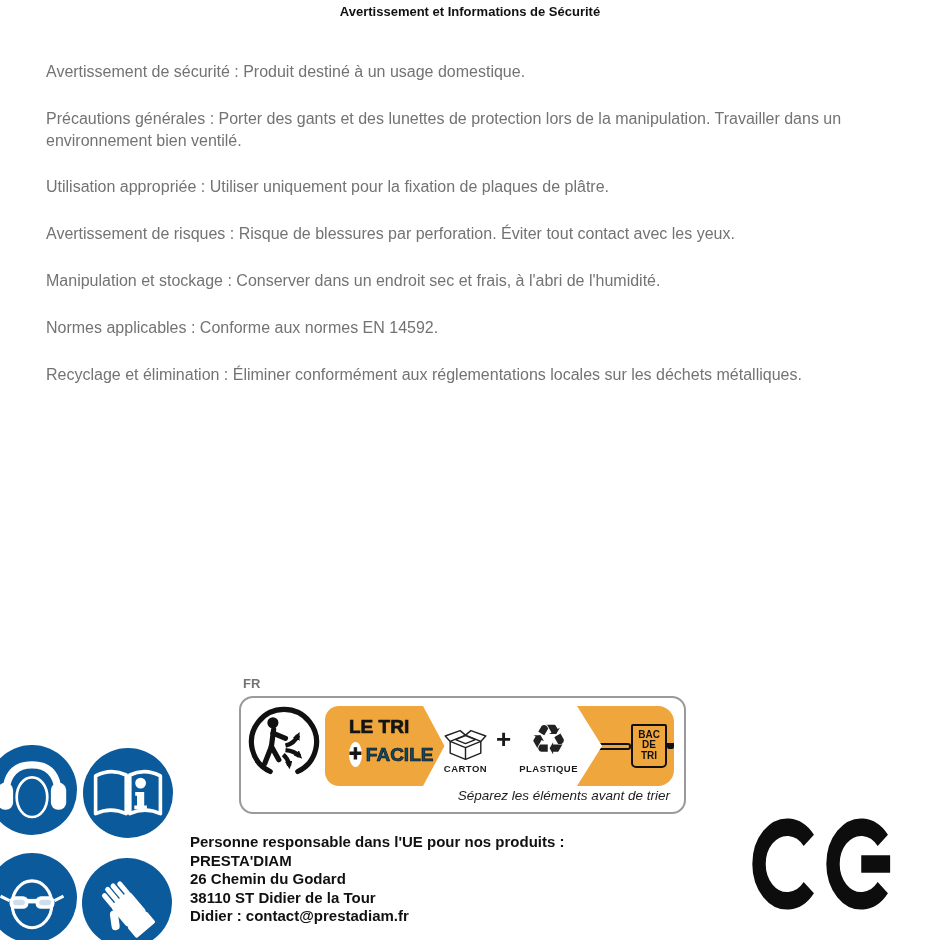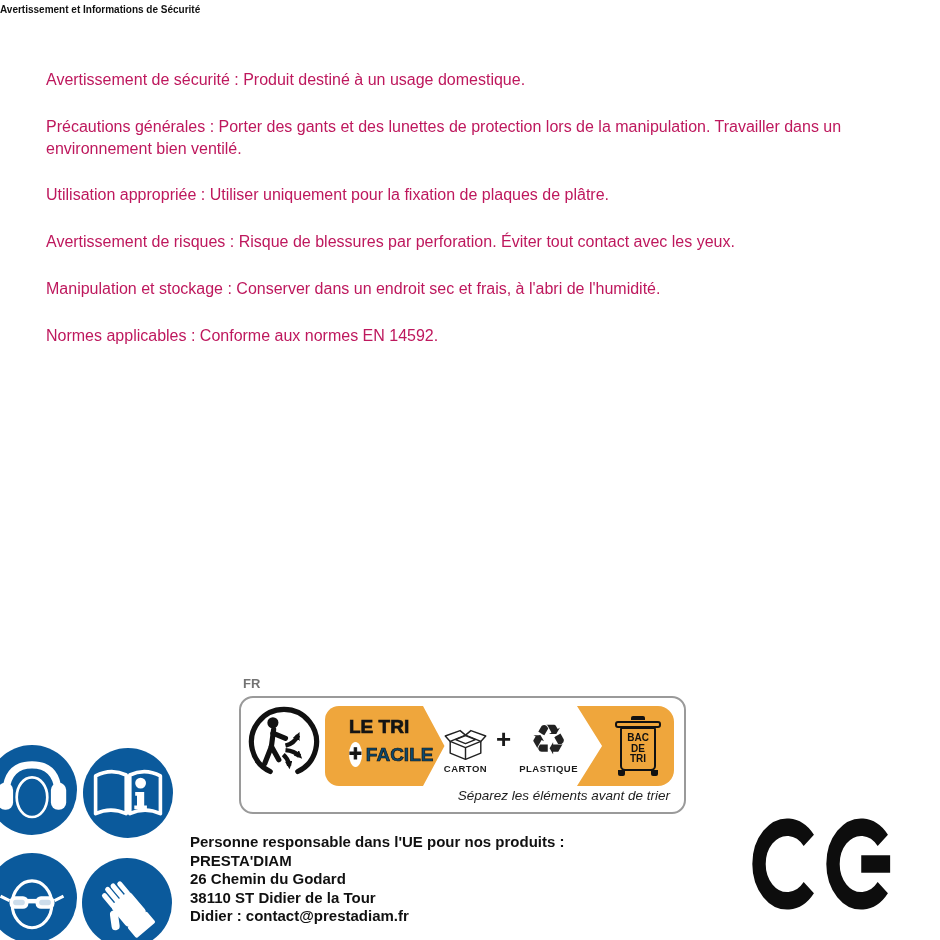--- a/index.html
+++ b/index.html
@@ -3,25 +3,25 @@
 <meta charset="utf-8">
 <style>
   html,body{margin:0;padding:0;}
   body{
     width:940px;height:940px;position:relative;overflow:hidden;
     background:#ffffff;color:#1c1c1c;
     font-family:"Liberation Sans", sans-serif;
   }
   
   .doc-title{
-    position:absolute;top:4px;left:0;right:0;text-align:left;
-    font-size:10px;font-weight:bold;color:#111;
+    position:absolute;top:4px;left:0;right:0;text-align:center;
+    font-size:13px;font-weight:bold;color:#111;
   }
   .doc-body{position:absolute;top:53px;left:46px;width:880px;}
-  .doc-body p{margin:16px 0 25px 0;font-size:16px;line-height:21.8px;color:#be185d;}
+  .doc-body p{margin:8px 0 25px 0;font-size:16px;line-height:21.8px;color:#737373;}
   
   .si-circle{position:absolute;width:90px;height:90px;border-radius:50%;}
   .si-circle svg{width:100%;height:100%;display:block;}
   .si-ear{left:-13px;top:745px;}
   .si-book{left:83px;top:748px;}
   .si-goggles{left:-13px;top:853px;}
   .si-glove{left:82px;top:858px;}
   
   .fr-label{position:absolute;left:243px;top:676px;font-size:13px;font-weight:bold;color:#737373;}
   .label-box{
@@ -52,21 +52,21 @@
   .material{display:flex;flex-direction:column;align-items:center;}
   .material-icon{width:45px;height:45px;}
   .material-icon svg{width:100%;height:100%;display:block;}
   .recycle-glyph{
     font-family:"DejaVu Sans", sans-serif;font-size:42px;line-height:44px;color:#222;
     width:45px;height:45px;text-align:center;
   }
   .material-label{font-size:9.5px;font-weight:bold;letter-spacing:.5px;color:#1a1a1a;margin-top:0;}
   .plus-sep{font-size:26px;font-weight:bold;color:#1a1a1a;margin-top:-14px;}
   .bin-block{width:74px;display:flex;align-items:center;justify-content:center;}
-  .bin{display:flex;flex-direction:column;align-items:center;}
+  .bin{display:flex;flex-direction:row;align-items:center;}
   .bin-knob{width:14px;height:4px;background:#111;border-radius:2px 2px 0 0;}
   .bin-lid{width:46px;height:7px;border:2.5px solid #111;border-radius:3px;background:transparent;box-sizing:border-box;margin-top:1px;}
   .bin-body{
     width:36px;height:44px;border:2.5px solid #111;border-radius:2px 2px 5px 5px;box-sizing:border-box;
     display:flex;flex-direction:column;align-items:center;justify-content:center;
     font-size:10px;line-height:10.5px;font-weight:bold;color:#111;margin-top:-1px;
   }
   .bin-wheels{width:40px;display:flex;justify-content:space-between;margin-top:-1px;}
   .bin-wheels span{width:7px;height:6px;background:#111;border-radius:0 0 2px 2px;}
   .sort-note{
@@ -86,20 +86,21 @@
 
 <div class="doc-title">Avertissement et Informations de Sécurité</div>
 
 <div class="doc-body">
   <p>Avertissement de sécurité : Produit destiné à un usage domestique.</p>
   <p>Précautions générales : Porter des gants et des lunettes de protection lors de la manipulation. Travailler dans un environnement bien ventilé.</p>
   <p>Utilisation appropriée : Utiliser uniquement pour la fixation de plaques de plâtre.</p>
   <p>Avertissement de risques : Risque de blessures par perforation. Éviter tout contact avec les yeux.</p>
   <p>Manipulation et stockage : Conserver dans un endroit sec et frais, à l'abri de l'humidité.</p>
   <p>Normes applicables : Conforme aux normes EN 14592.</p>
+  <p>Recyclage et élimination : Éliminer conformément aux réglementations locales sur les déchets métalliques.</p>
 </div>
 
 <div class="si-circle si-ear">
   <svg viewBox="0 0 100 100">
     <circle cx="50" cy="50" r="50" fill="#0b5a9c"></circle>
     <ellipse cx="50" cy="58" rx="17" ry="22" fill="none" stroke="#fff" stroke-width="3"></ellipse>
     <path d="M21 50 Q24 22 50 22 Q76 22 79 50" fill="none" stroke="#fff" stroke-width="8"></path>
     <rect x="12" y="42" width="17" height="30" rx="8" fill="#fff"></rect>
     <rect x="71" y="42" width="17" height="30" rx="8" fill="#fff"></rect>
   </svg>

